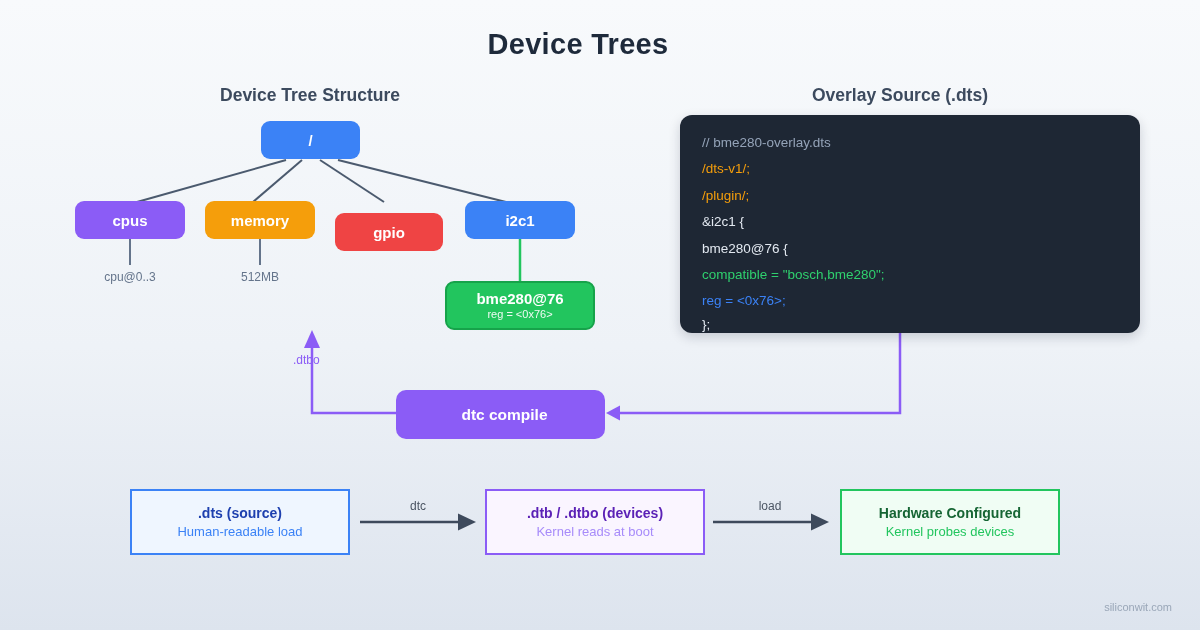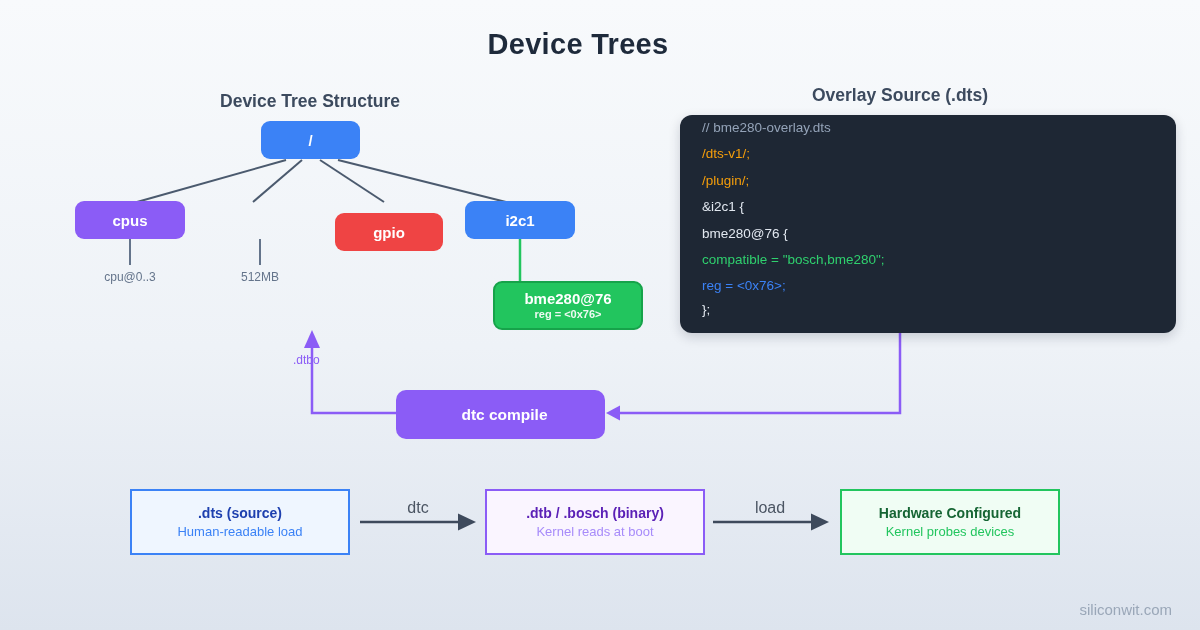--- a/index.html
+++ b/index.html
@@ -20,49 +20,49 @@
   }
   .page-title {
     position: absolute; left: 0; top: 28px; width: 1156px;
     text-align: center; font-size: 29px; font-weight: 800; color: #1e2a3b;
     letter-spacing: 0.3px;
   }
   .section-heading {
     position: absolute; font-size: 17.5px; font-weight: 700; color: #3c4a5e;
     text-align: center;
   }
-  .heading-left  { left: 110px; top: 85px; width: 400px; margin-top: 6px; }
+  .heading-left  { left: 110px; top: 85px; width: 400px; }
   .heading-right { left: 700px; top: 85px; width: 400px; }
 
   
   .node {
     position: absolute; display: flex; align-items: center; justify-content: center;
     border-radius: 9px; color: #ffffff; font-weight: 700; font-size: 15px;
   }
   .node-root   { left: 261px; top: 121px; width: 99px;  height: 38px; background: #3b82f6; }
   .node-cpus   { left: 75px;  top: 201px; width: 110px; height: 38px; background: #8b5cf6; }
   .node-memory { left: 205px; top: 201px; width: 110px; height: 38px; background: #f59e0b; }
   .node-gpio   { left: 335px; top: 201px; width: 108px; height: 38px; background: #ef4444; margin-top: 12px; }
   .node-i2c1   { left: 465px; top: 201px; width: 110px; height: 38px; background: #3b82f6; }
   .node-leaf   {
     left: 445px; top: 281px; width: 150px; height: 49px; background: #22c55e;
-    border: 2px solid #16a34a; flex-direction: column; gap: 1px; margin-left: 48px;
+    border: 2px solid #16a34a; flex-direction: column; gap: 1px;
   }
   .node-leaf .leaf-title { font-size: 15px; font-weight: 700; line-height: 17px; }
-  .node-leaf .leaf-sub   { font-size: 11px; font-weight: 700; opacity: 0.92; line-height: 13px; }
+  .node-leaf .leaf-sub   { font-size: 11px; font-weight: 400; opacity: 0.92; line-height: 13px; }
   .node-note {
     position: absolute; font-size: 12px; color: #64748b; text-align: center; width: 110px;
   }
   .note-cpus   { left: 75px;  top: 270px; }
   .note-memory { left: 205px; top: 270px; }
 
   
   .code-panel {
-    position: absolute; left: 680px; top: 115px; width: 496px; height: 218px;
-    background: #1e2734; border-radius: 12px; padding: 0 22px;
+    position: absolute; left: 680px; top: 115px; width: 460px; height: 218px;
+    background: #1e2734; border-radius: 12px; padding: 15px 22px;
     box-shadow: 0 4px 12px rgba(15,23,42,0.18);
   }
   .code-line { font-size: 13.5px; line-height: 26.4px; white-space: pre; }
   .code-line:last-child { line-height: 19px; }
   .c-comment { color: #94a3b8; }
   .c-orange  { color: #f59e0b; }
   .c-plain   { color: #e2e8f0; }
   .c-green   { color: #2fd06e; }
   .c-blue    { color: #3b82f6; }
 
@@ -85,28 +85,28 @@
   }
   .flow-1 { left: 130px; background: #eff6ff; border: 2px solid #3b82f6; }
   .flow-2 { left: 485px; background: #faf5ff; border: 2px solid #8b5cf6; }
   .flow-3 { left: 840px; background: #f0fdf4; border: 2px solid #22c55e; }
   .flow-title { font-size: 14px; font-weight: 700; }
   .flow-sub   { font-size: 13px; }
   .flow-1 .flow-title { color: #1e40af; } .flow-1 .flow-sub { color: #3b82f6; }
   .flow-2 .flow-title { color: #5b21b6; } .flow-2 .flow-sub { color: #a78bfa; }
   .flow-3 .flow-title { color: #166534; } .flow-3 .flow-sub { color: #22c55e; }
   .arrow-label {
-    position: absolute; top: 499px; font-size: 16px; color: #4b5563; width: 80px;
+    position: absolute; top: 499px; font-size: 12px; color: #4b5563; width: 80px;
     text-align: center;
   }
   .label-dtc  { left: 378px; }
   .label-load { left: 730px; }
 
   .watermark {
-    position: absolute; right: 28px; top: 601px; font-size: 15px; color: #9aa7b8;
+    position: absolute; right: 28px; top: 601px; font-size: 11px; color: #9aa7b8;
   }
 </style>
 </head>
 <body>
 
 <div class="canvas">
 
   <svg class="overlay" viewBox="0 0 1200 630" xmlns="http://www.w3.org/2000/svg">
 
     <g stroke="#4b5a6e" stroke-width="2" fill="none">
@@ -137,20 +137,21 @@
       <polygon points="829,522 811,513.5 811,530.5" stroke="none"></polygon>
     </g>
   </svg>
 
   <div class="page-title">Device Trees</div>
   <div class="section-heading heading-left">Device Tree Structure</div>
   <div class="section-heading heading-right">Overlay Source (.dts)</div>
 
   <div class="node node-root">/</div>
   <div class="node node-cpus">cpus</div>
+  <div class="node node-memory">memory</div>
   <div class="node node-gpio">gpio</div>
   <div class="node node-i2c1">i2c1</div>
   <div class="node-note note-cpus">cpu@0..3</div>
   <div class="node-note note-memory">512MB</div>
   <div class="node node-leaf">
     <div class="leaf-title">bme280@76</div>
     <div class="leaf-sub">reg = &lt;0x76&gt;</div>
   </div>
 
   <div class="code-panel">
@@ -166,21 +167,21 @@
 
   <div class="compile-btn">dtc compile</div>
   <div class="dtbo-label">.dtbo</div>
 
   <div class="flow-box flow-1">
     <div class="flow-title">.dts (source)</div>
     <div class="flow-sub">Human-readable load</div>
   </div>
   <div class="arrow-label label-dtc">dtc</div>
   <div class="flow-box flow-2">
-    <div class="flow-title">.dtb / .bosch (binary)</div>
+    <div class="flow-title">.dtb / .dtbo (devices)</div>
     <div class="flow-sub">Kernel reads at boot</div>
   </div>
   <div class="arrow-label label-load">load</div>
   <div class="flow-box flow-3">
     <div class="flow-title">Hardware Configured</div>
     <div class="flow-sub">Kernel probes devices</div>
   </div>
 
   <div class="watermark">siliconwit.com</div>
 

